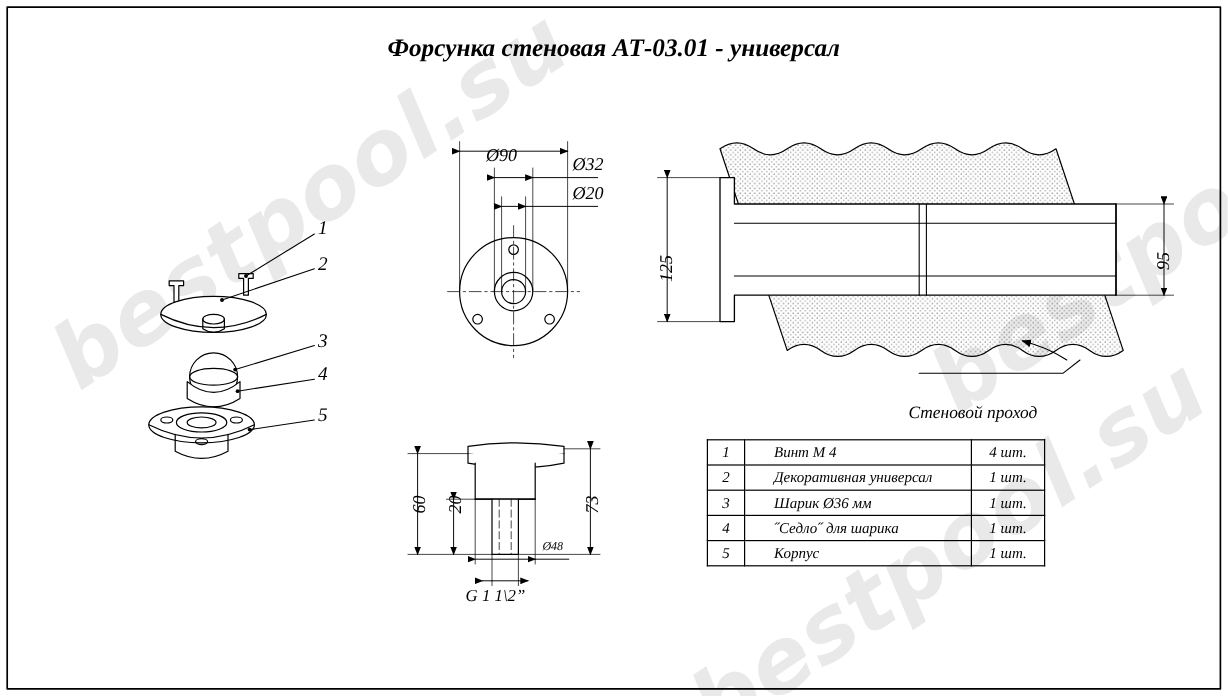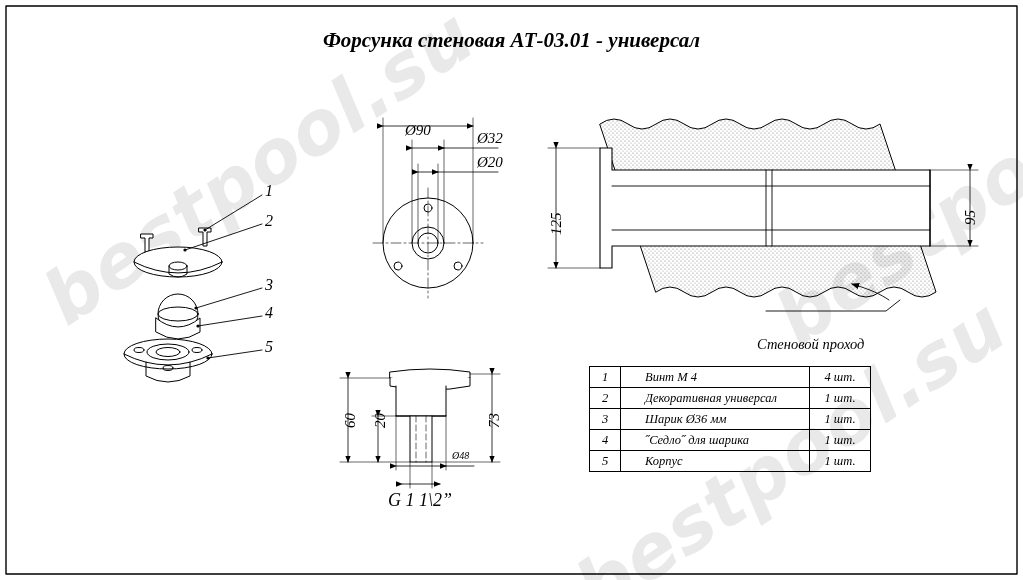--- a/index.html
+++ b/index.html
@@ -239,21 +239,21 @@
   <div class="lbl" style="left:477px;top:154px;font-size:15px;">Ø20</div>
 
   <div class="lbl rot" style="left:548px;top:235px;font-size:15px;">125</div>
   <div class="lbl rot" style="left:962px;top:225px;font-size:15px;">95</div>
   <div class="lbl" style="left:757px;top:296px;font-size:14.5px;margin-top:40px;">Стеновой проход</div>
 
   <div class="lbl rot" style="left:486px;top:428px;font-size:15px;">73</div>
   <div class="lbl rot" style="left:342px;top:428px;font-size:15px;">60</div>
   <div class="lbl rot" style="left:372px;top:428px;font-size:15px;">20</div>
   <div class="lbl" style="left:452px;top:450px;font-size:10px;">Ø48</div>
-  <div class="lbl" style="left:388px;top:490px;font-size:18px;">G 1 1\2”</div>
+  <div class="lbl" style="left:388px;top:490px;font-size:14px;">G 1 1\2”</div>
 
   <table class="parts">
     <tbody>
       <tr>
         <td class="c-num">1</td>
         <td class="c-name">Винт М 4</td>
         <td class="c-qty">4 шт.</td>
       </tr>
       <tr>
         <td class="c-num">2</td>

